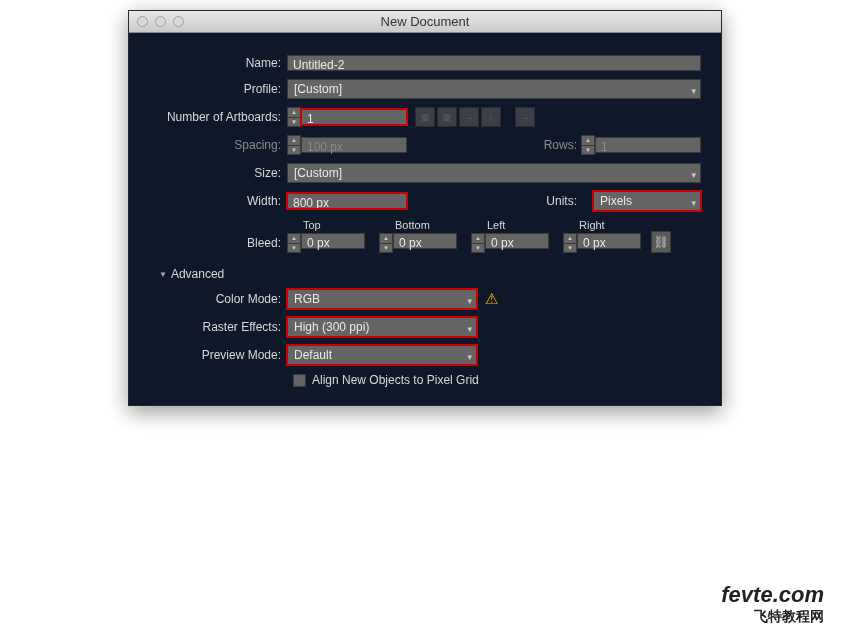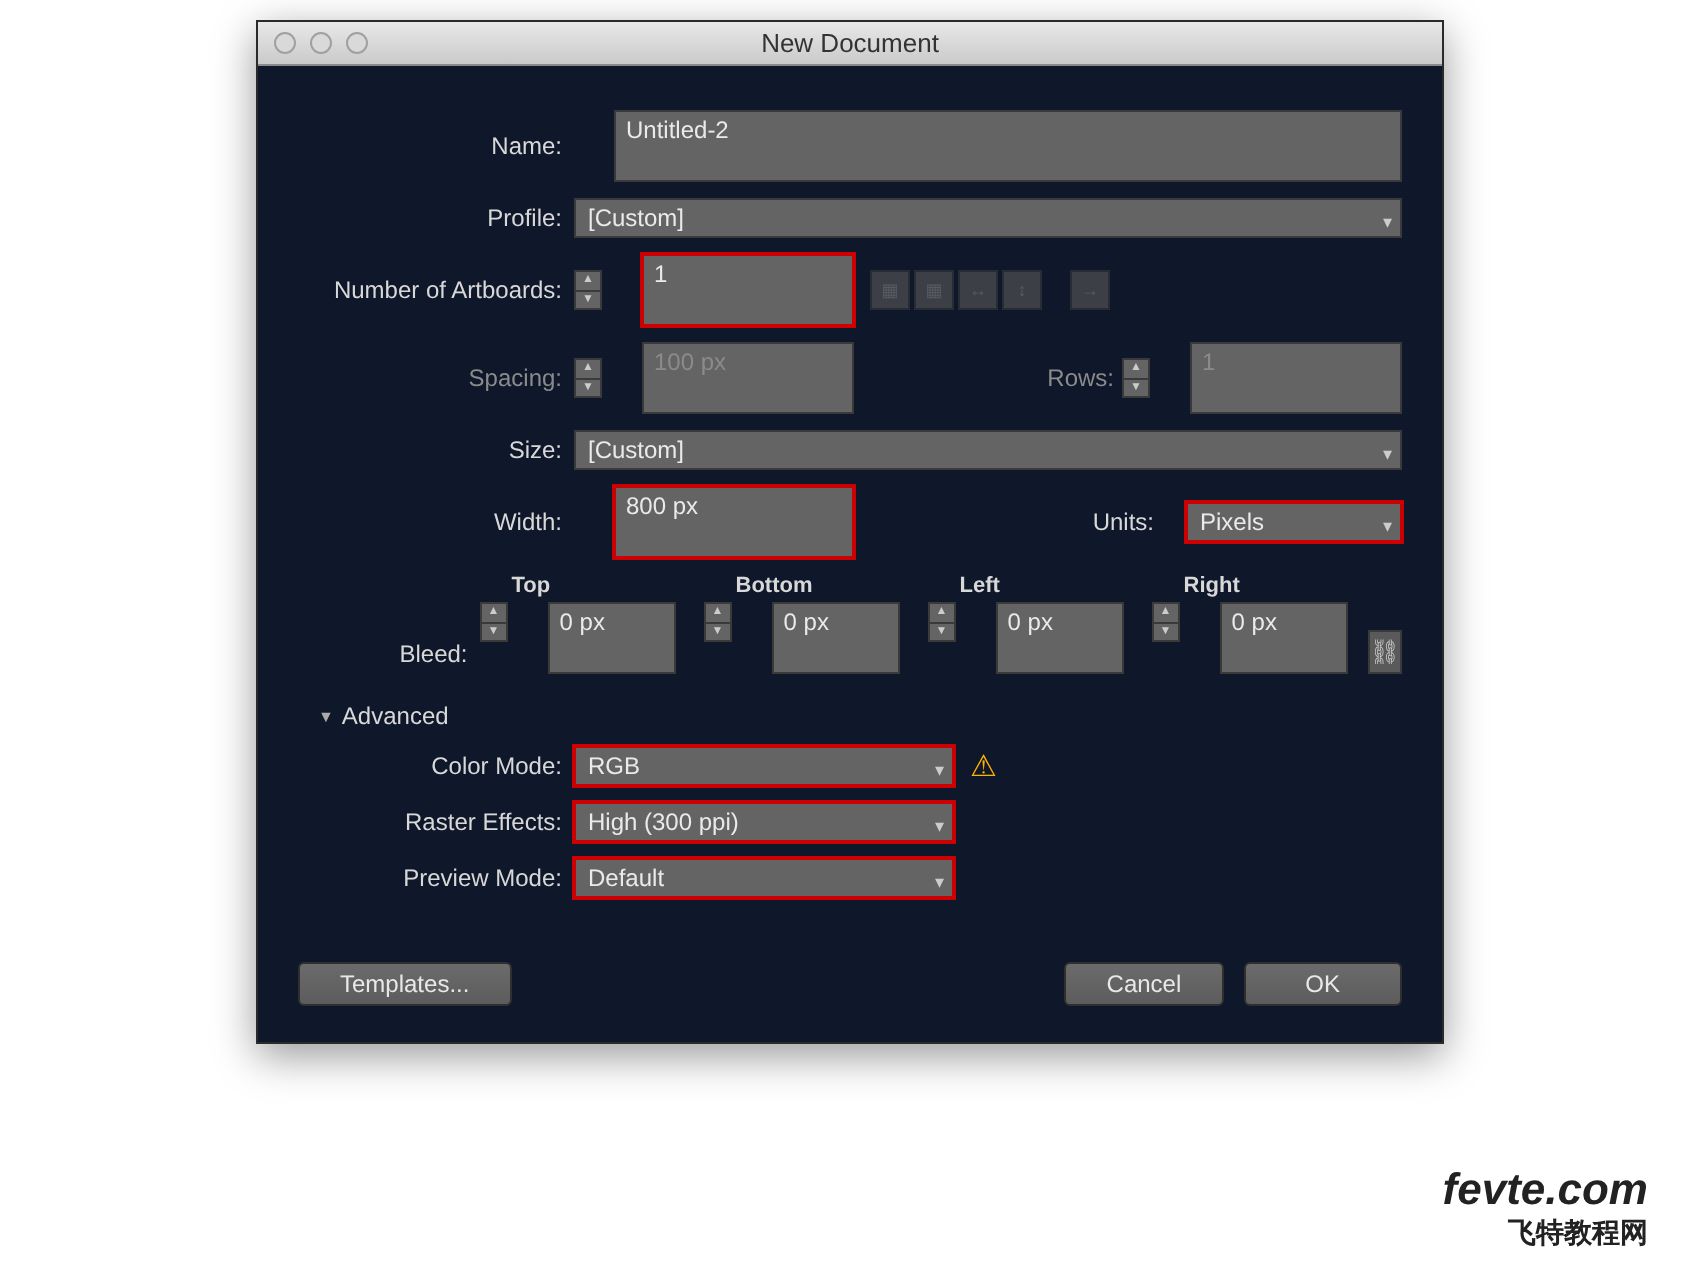--- a/index.html
+++ b/index.html
@@ -40,22 +40,22 @@
   }
   .body { padding: 22px 20px 18px 20px; }
   .row { display: flex; align-items: center; margin-bottom: 8px; }
   .label {
     width: 138px; text-align: right; padding-right: 6px;
     color: #d8d8d8; font-size: 12px;
   }
   .label.dim { color: #8b8b8b; }
   .field {
     background: #646464; border: 1px solid #3a3a3a;
-    color: #eaeaea; height: 36px; line-height: 18px;
-    padding: 0 5px; font-size: 12px; margin-left: 20px;
+    color: #eaeaea; height: 16px; line-height: 18px;
+    padding: 0 5px; font-size: 12px;
   }
   .field.dim { color: #8b8b8b; }
   .dropdown {
     background: #646464; border: 1px solid #3a3a3a;
     color: #eaeaea; height: 20px; line-height: 18px;
     padding: 0 18px 0 6px; font-size: 12px; position: relative;
   }
   .dropdown::after {
     content: "▾"; position: absolute; right: 4px; top: 2px; font-size: 9px; color: #ccc;
   }
@@ -81,21 +81,21 @@
     border: 1px solid #3a3a3a; display: flex; align-items: center; justify-content: center;
   }
   .orient-btn svg { width: 12px; height: 12px; }
   .section-head {
     display: flex; align-items: center; gap: 4px;
     margin: 14px 0 8px 10px; color: #d8d8d8; font-size: 12px;
   }
   .section-head::before { content: "▼"; font-size: 8px; color: #aaa; }
   .bleed-row { display: flex; align-items: flex-end; margin-bottom: 8px; }
   .bleed-col { display: flex; flex-direction: column; margin-right: 14px; }
-  .bleed-col .tiny { font-size: 11px; color: #d8d8d8; margin-bottom: 2px; padding-left: 16px; font-weight: bold; }
+  .bleed-col .tiny { font-size: 11px; color: #d8d8d8; margin-bottom: 2px; padding-left: 16px; }
   .bleed-col .pair { display: flex; }
   .link-bleed {
     width: 20px; height: 22px; background: #5a5a5a; border: 1px solid #3a3a3a;
     display: flex; align-items: center; justify-content: center; color: #ccc; font-size: 12px;
     margin-left: -4px;
   }
   .warn { color: #ffb300; font-size: 15px; margin-left: 8px; }
   .chk-row { display:flex; align-items:center; margin-top:4px; margin-left:144px; }
   .chk {
     width: 13px; height: 13px; background: #646464; border: 1px solid #3a3a3a; margin-right: 6px;
@@ -245,27 +245,24 @@
       <div class="warn">⚠</div>
     </div>
     <div class="row">
       <div class="label">Raster Effects:</div>
       <div class="dropdown hl" style="width:190px">High (300 ppi)</div>
     </div>
     <div class="row">
       <div class="label">Preview Mode:</div>
       <div class="dropdown hl" style="width:190px">Default</div>
     </div>
-
-    <div class="footer">
-      <div class="btn">Templates...</div>
-      <div class="footer-right">
-        <div class="btn">Cancel</div>
-        <div class="btn" style="padding:0 30px">OK</div>
-      </div>
-    </div>
+    <div class="chk-row">
+      <div class="chk"></div>
+      <span>Align New Objects to Pixel Grid</span>
+    </div>
+
   </div>
 </div>
 
 <div class="watermark">
   <div class="big">fevte.com</div>
   <div class="small">飞特教程网</div>
 </div>
 
 </body></html>

